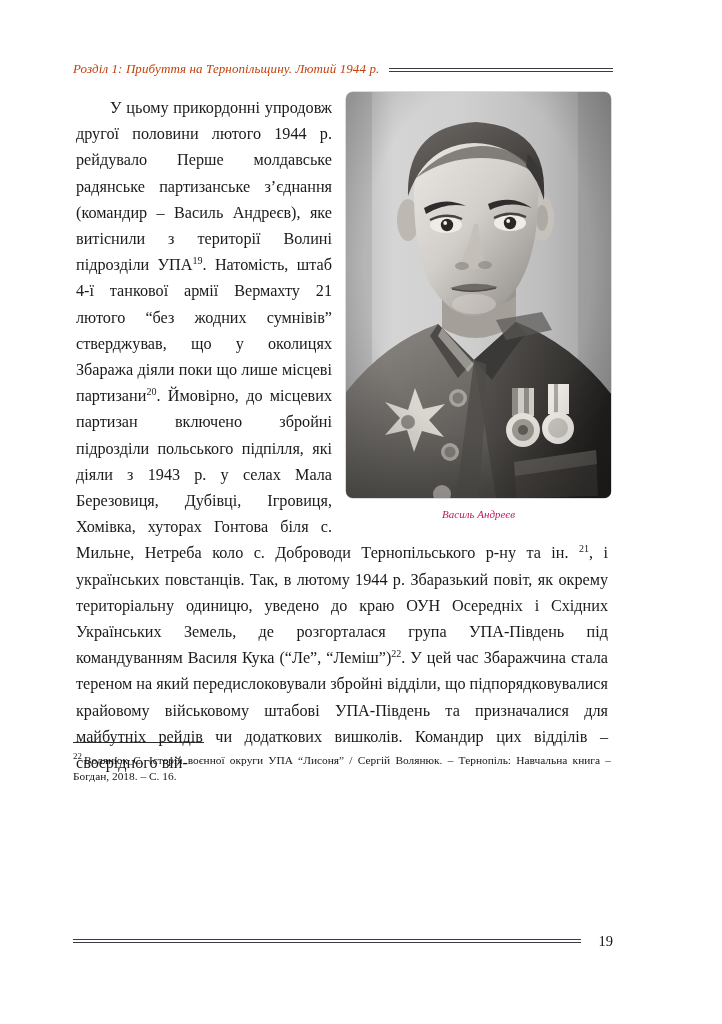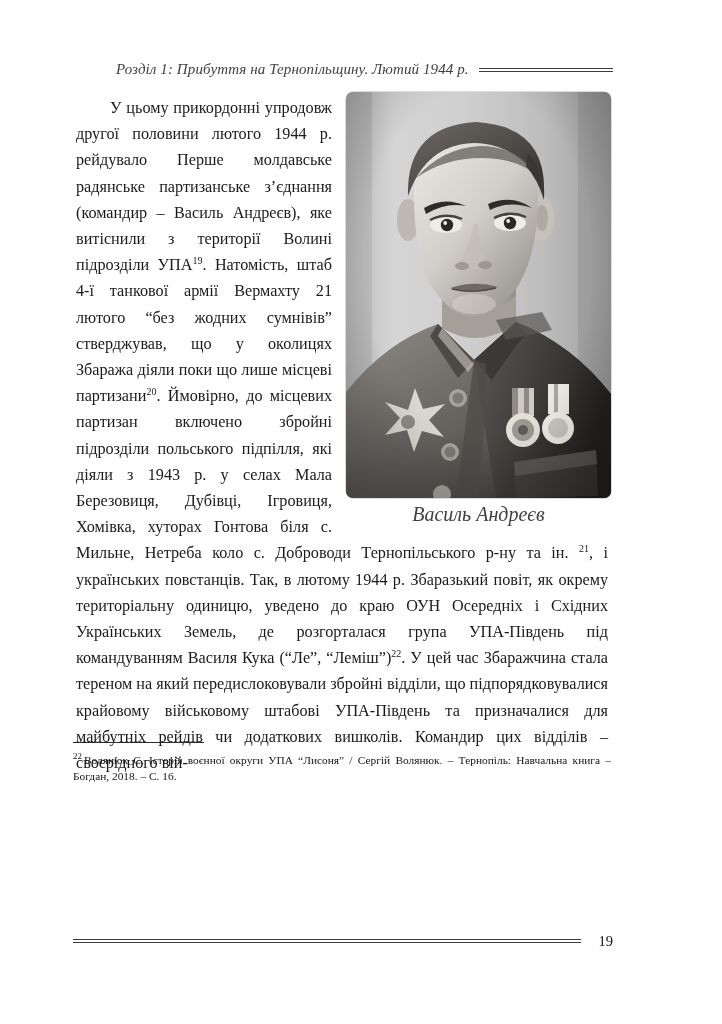--- a/index.html
+++ b/index.html
@@ -29,25 +29,24 @@
     left: 73px;
     top: 58px;
     width: 540px;
     height: 22px;
     display: flex;
     align-items: center;
     gap: 10px;
   }
   .header-title {
     font-style: italic;
-    font-size: 15px;
+    font-size: 13px;
     letter-spacing: 0.1px;
     white-space: nowrap;
-    color: #404040;
-    margin-left: 43px;
+    color: #c2410c;
   }
   .header-rule {
     flex: 1 1 auto;
     height: 4px;
     position: relative;
     margin-top: 2px;
   }
   .header-rule:before,
   .header-rule:after {
     content: "";
@@ -88,24 +87,24 @@
     overflow: hidden;
     position: relative;
     background: #cfcfcf;
     box-shadow: 0 0 0 0.5px #b8b8b8;
   }
   .photo svg { display: block; width: 100%; height: 100%; }
   .caption {
     margin-top: 7px;
     text-align: center;
     font-style: italic;
-    font-size: 20px;
+    font-size: 11px;
     line-height: 18px;
     text-indent: 0;
-    color: #404040;
+    color: #be185d;
   }
 
   sup.fn {
     font-size: 0.62em;
     vertical-align: super;
     line-height: 0;
   }
 
   
   .footnote-rule {

